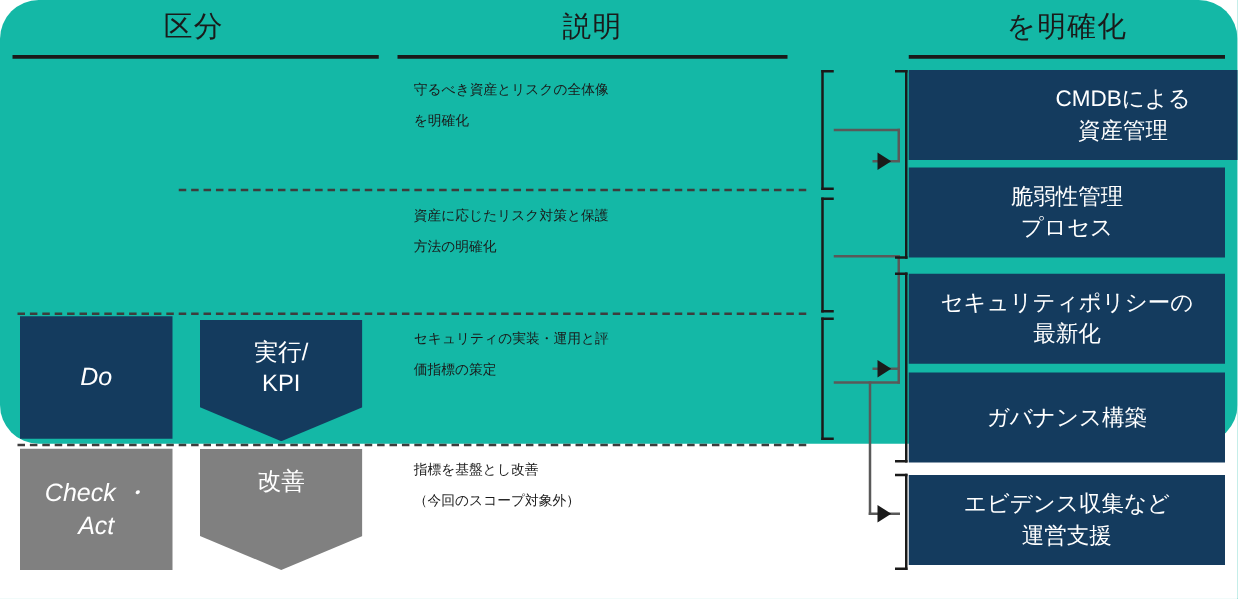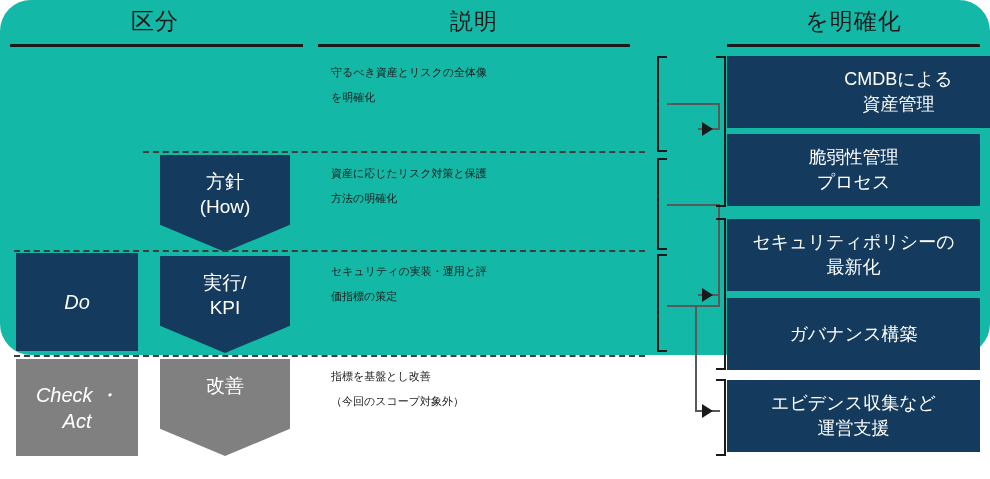--- a/index.html
+++ b/index.html
@@ -148,24 +148,20 @@
   <div class="header-rule" style="left:727px; top:44px; width:253px;"></div>
 
   <div class="phase-box navy" style="left:16px; top:253px; width:122px; height:98px;">
     <span>Do</span>
   </div>
   <div class="phase-box gray" style="left:16px; top:359px; width:122px; height:97px;">
     <span style="white-space:pre-line;">Check ・
 Act</span>
   </div>
 
-  <div class="chevron navy" style="left:160px; top:155px; width:130px; height:97px;">
-    <span style="white-space:pre-line;">方針
-(How)</span>
-  </div>
   <div class="chevron navy" style="left:160px; top:256px; width:130px; height:97px;">
     <span style="white-space:pre-line;">実行/
 KPI</span>
   </div>
   <div class="chevron gray" style="left:160px; top:359px; width:130px; height:97px;">
     <span style="white-space:pre-line;">改善</span>
   </div>
 
   <div class="desc-cell" style="left:331px; top:60px; width:305px;">守るべき資産とリスクの全体像
 を明確化</div>

